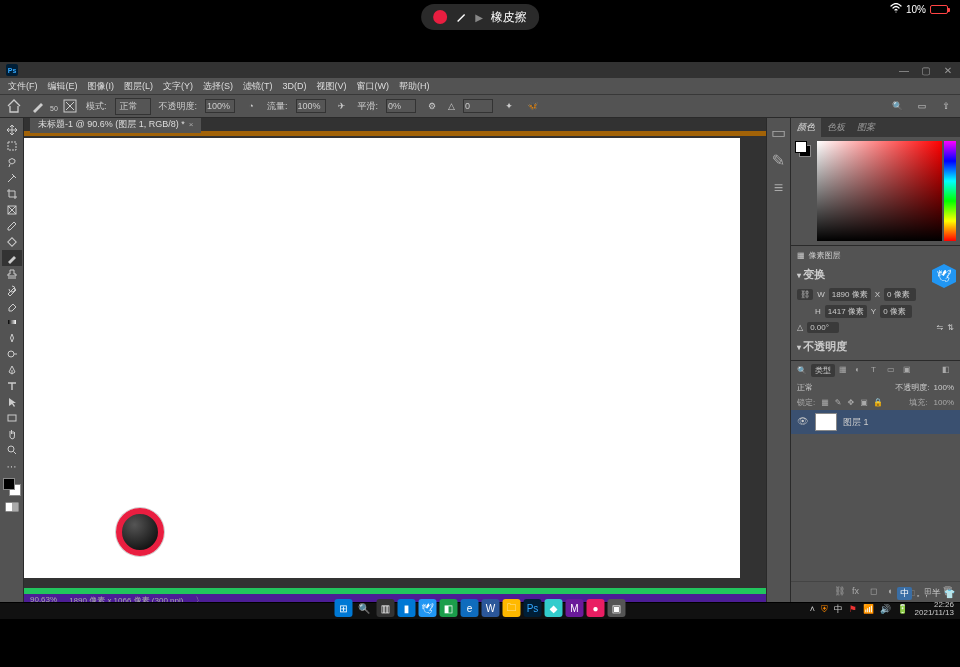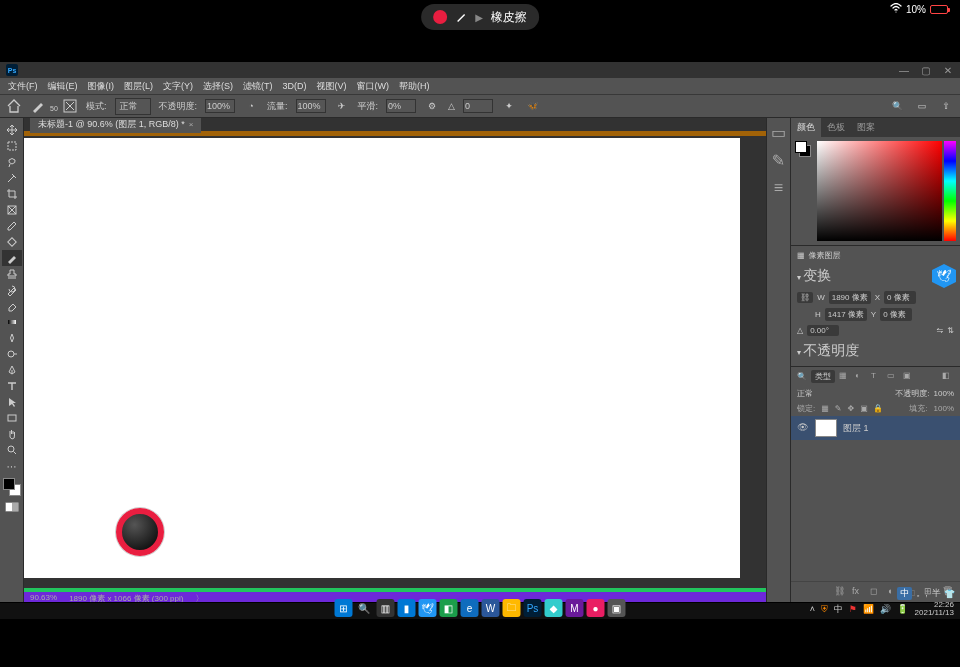--- a/index.html
+++ b/index.html
@@ -48,44 +48,44 @@
 .tool-mask { margin-top:6px; width:14px; height:10px; border:1px solid #888; border-radius:1px; background: linear-gradient(to right, #fff 50%, #aaa 50%); }
 
 
 .center { flex:1; display:flex; flex-direction:column; }
 .doc-tabs { height:18px; background:#323232; border-bottom:5px solid #a16207; display:flex; align-items:center; font-size:9px; padding:0 6px; }
 .doc-tab { background:#535353; padding:2px 8px; display:flex; align-items:center; gap:4px; color:#ddd; }
 .doc-tab .x { font-size:8px; color:#aaa; cursor:pointer; }
 .canvas-wrap { flex:1; background:#323232; display:flex; position:relative; }
 .canvas { background:#fff; width:716px; height:440px; margin:2px 0 0 0; position:relative; }
 .red-ring { position:absolute; width:48px; height:48px; border-radius:50%; border:6px solid #e91e40; background: radial-gradient(circle at 35% 30%, #555, #000); box-shadow: 0 0 0 1px rgba(0,0,0,0.2); }
-.status-bot { height:14px; background:#6d28d9; border-top:4px solid #22c55e; font-size:8px; color:#aaa; padding:1px 6px; display:flex; gap:12px; }
+.status-bot { height:14px; background:#4c1d95; border-top:6px solid #22c55e; font-size:8px; color:#aaa; padding:1px 6px; display:flex; gap:12px; }
 
 
 .mini-strip { width: 24px; background:#535353; border-left:1px solid #2a2a2a; display:flex; flex-direction:column; align-items:center; padding-top:6px; gap:12px; }
 .mini-strip .mi { width:16px; height:16px; color:#aaa; display:flex; align-items:center; justify-content:center; cursor:pointer; }
 
 
 .panels { width: 170px; background:#535353; border-left:1px solid #2a2a2a; display:flex; flex-direction:column; font-size:9px; }
 .panel-tabset { display:flex; background:#383838; }
-.panel-tab { padding:3px 6px; color:#999; cursor:pointer; }
+.panel-tab { padding:3px 6px; color:#999; cursor:pointer;font-style:italic; }
 .panel-tab.active { background:#535353; color:#ddd; }
 .color-panel { padding:4px; display:flex; gap:6px; }
 .color-swatch-mini { width:16px; height:16px; position:relative; }
 .color-swatch-mini .fg { position:absolute; top:0; left:0; width:12px; height:12px; background:#fff; border:1px solid #000; }
 .color-swatch-mini .bg { position:absolute; bottom:0; right:0; width:12px; height:12px; background:#000; border:1px solid #888; }
 .color-picker { flex:1; display:flex; gap:2px; }
 .sv-box { flex:1; height:100px; background: linear-gradient(to bottom, rgba(0,0,0,0), #000), linear-gradient(to right, #fff, #ff0000); position:relative; cursor:crosshair; }
 .hue-strip { width:12px; height:100px; background: linear-gradient(to bottom, #ff00ff, #0000ff, #00ffff, #00ff00, #ffff00, #ff0000); cursor:pointer; }
 
 .props-panel { border-top:1px solid #2a2a2a; padding:4px 6px; display:flex; flex-direction:column; gap:4px; position:relative; }
 .props-row { display:flex; align-items:center; gap:4px; font-size:8px; }
 .props-label { color:#ccc; }
 .props-val { background:#3a3a3a; padding:1px 3px; border-radius:2px; min-width:32px; }
-.accordion-head { font-size:14px; color:#ccc; padding:2px 0; cursor:pointer; }
+.accordion-head { font-size:11px; color:#ccc; padding:2px 0; cursor:pointer;font-weight:bold; }
 .accordion-head::before { content:'▾ '; font-size:8px; }
 .bird-badge { position:absolute; right:4px; top:18px; width:24px; height:24px; background:#2196f3; clip-path: polygon(50% 0, 100% 25%, 100% 75%, 50% 100%, 0 75%, 0 25%); display:flex; align-items:center; justify-content:center; color:#fff; font-size:12px; }
 
 .layers-panel { border-top:1px solid #2a2a2a; flex:1; display:flex; flex-direction:column; }
 .layers-toolbar { display:flex; align-items:center; gap:4px; padding:3px 6px; font-size:8px; }
 .layers-toolbar .sel { background:#3a3a3a; padding:1px 4px; border-radius:2px; }
 .layers-toolbar .ic { width:12px; height:12px; color:#aaa; }
 .layer-blend-row { display:flex; align-items:center; gap:4px; padding:2px 6px; font-size:8px; }
 .layer-lock-row { display:flex; align-items:center; gap:6px; padding:2px 6px; font-size:8px; color:#aaa; }
 .layer-item { display:flex; align-items:center; gap:6px; padding:3px 6px; background:#3a5070; }

